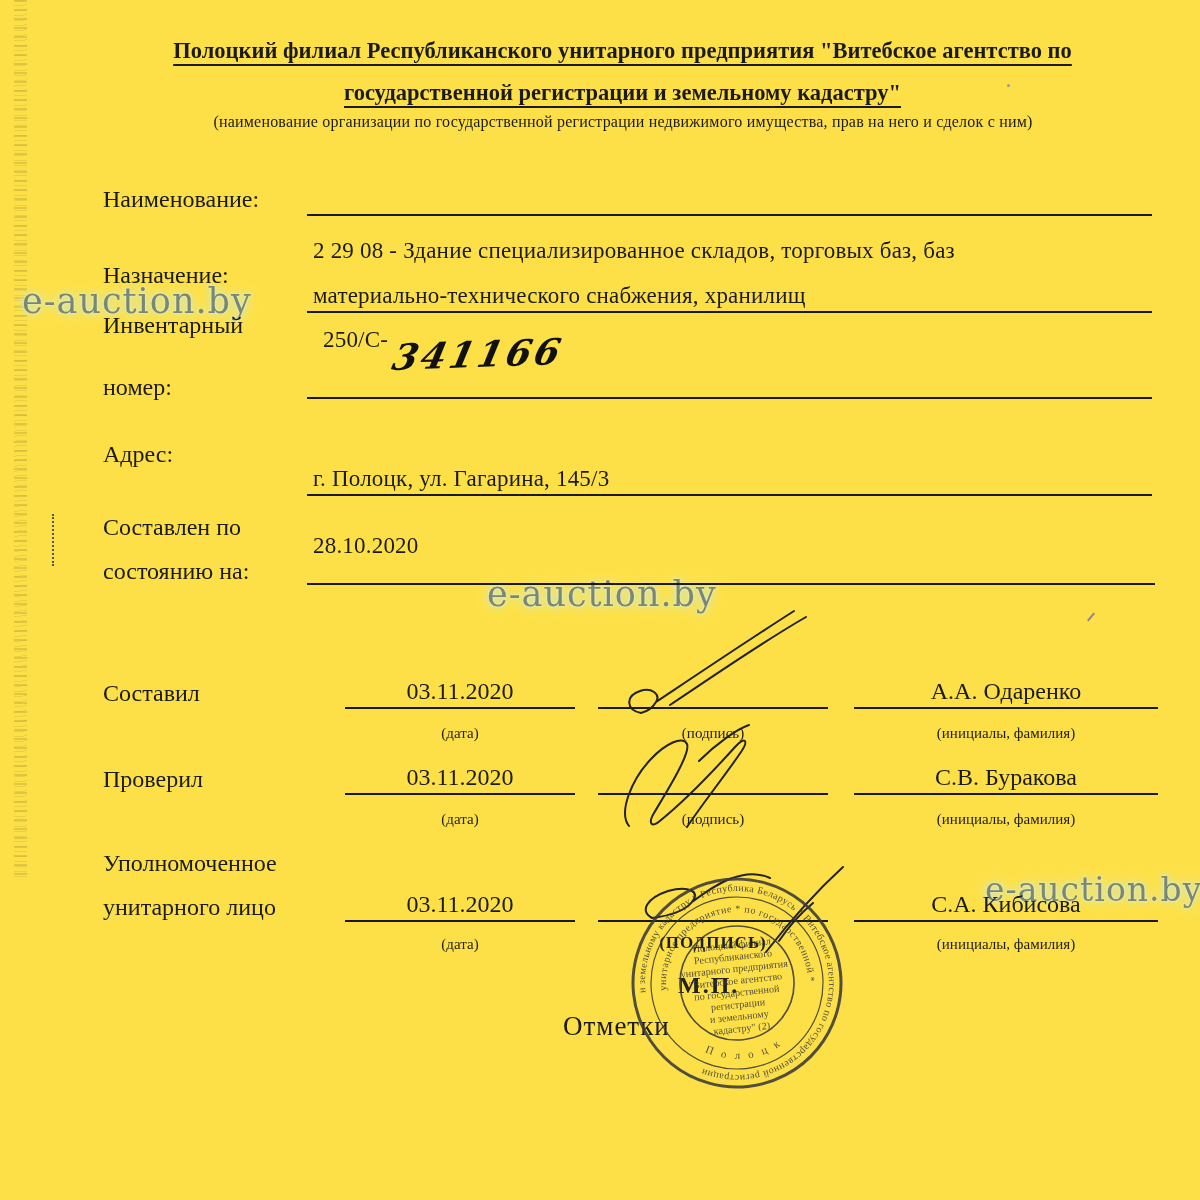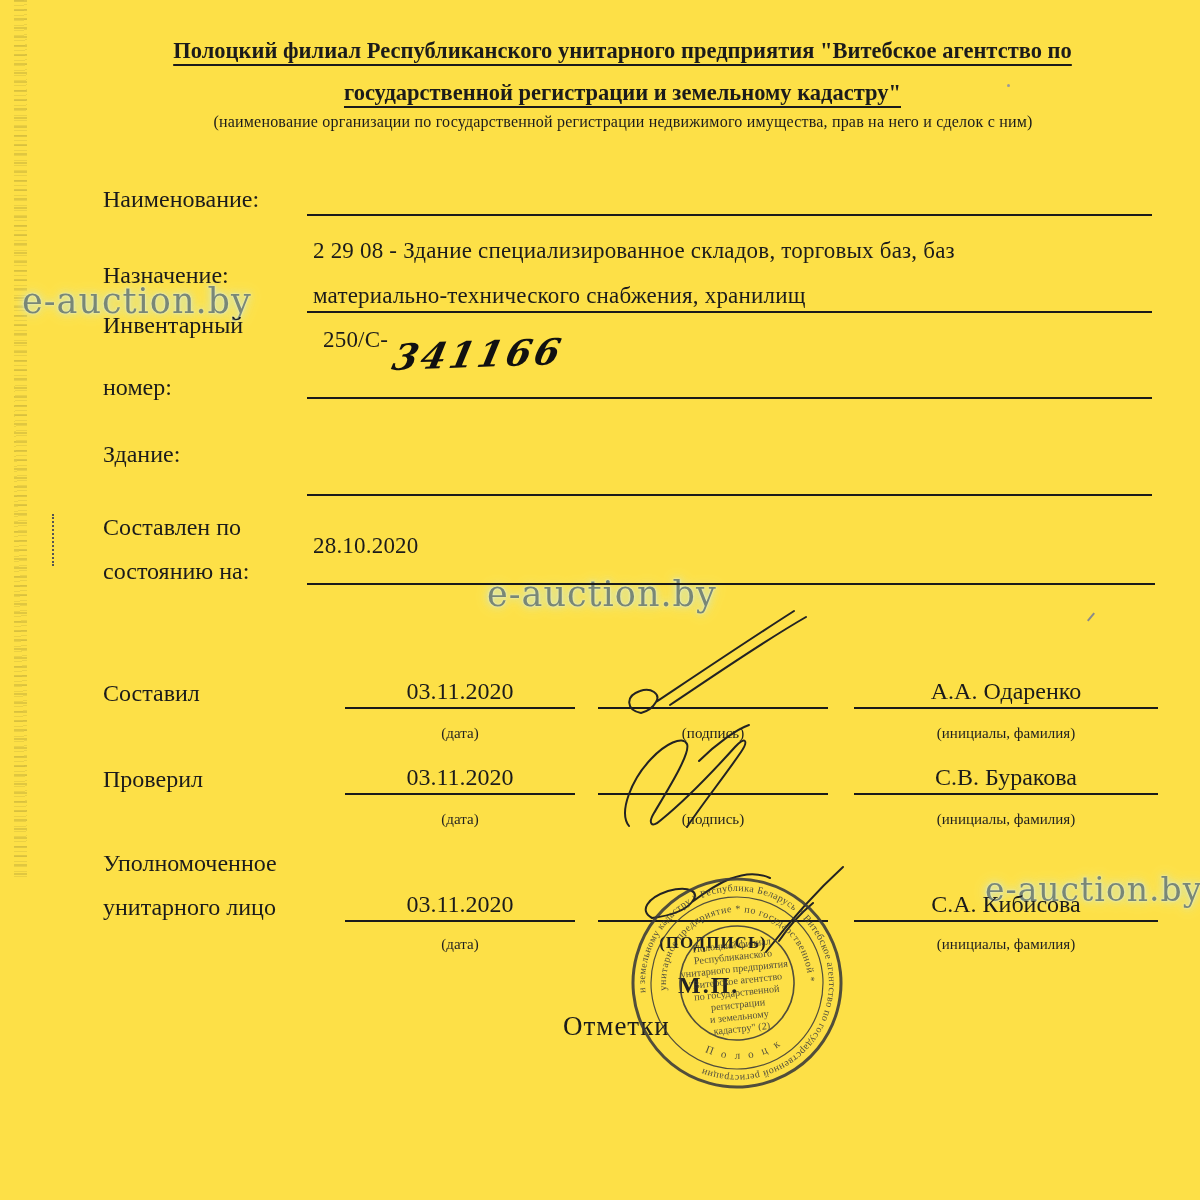--- a/index.html
+++ b/index.html
@@ -59,21 +59,22 @@
   <div class="abs lbl" style="top:262px;">Назначение:</div>
   <div class="abs val" style="left:313px;top:283px;">материально-технического снабжения, хранилищ</div>
   <div class="abs ln" style="left:307px;top:311px;width:845px;"></div>
 
   <div class="abs lbl" style="top:312px;">Инвентарный</div>
   <div class="abs lbl" style="top:374px;">номер:</div>
   <div class="abs val" style="left:313px;top:327px;margin-left:10px;">250/С-</div>
   <div class="abs hand" style="left:394px;top:333px;">341166</div>
   <div class="abs ln" style="left:307px;top:397px;width:845px;"></div>
 
-  <div class="abs lbl" style="top:441px;">Здание:</div>
+  <div class="abs lbl" style="top:441px;">Адрес:</div>
+  <div class="abs val" style="left:313px;top:466px;">г. Полоцк, ул. Гагарина, 145/3</div>
   <div class="abs ln" style="left:307px;top:494px;width:845px;"></div>
 
   <div class="abs lbl" style="top:514px;">Составлен по</div>
   <div class="abs lbl" style="top:558px;">состоянию на:</div>
   <div class="abs val" style="left:313px;top:533px;">28.10.2020</div>
   <div class="abs ln" style="left:307px;top:583px;width:848px;"></div>
 
   <div class="abs rowtxt" style="left:103px;top:680px;">Составил</div>
   <div class="abs rowtxt cdate" style="top:678px;">03.11.2020</div>
   <div class="abs ln cdate" style="top:707px;"></div>

